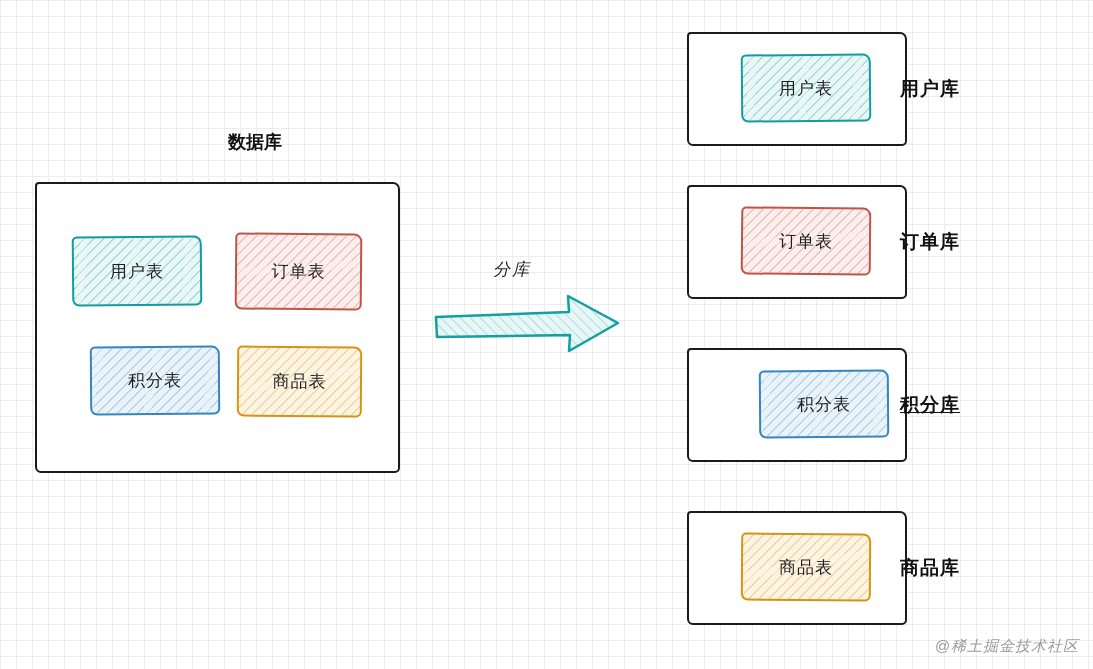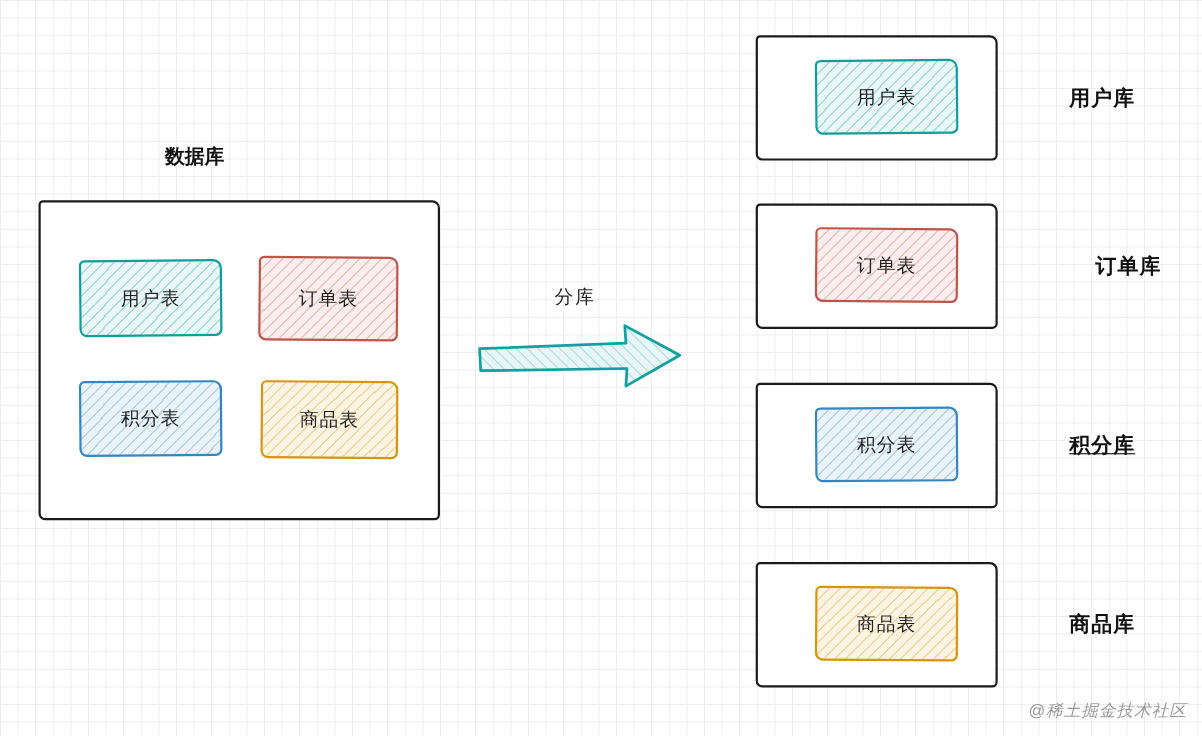--- a/index.html
+++ b/index.html
@@ -40,51 +40,52 @@
   }
   .tbl.red{
     border-color:#bf5449;
     background:repeating-linear-gradient(135deg, rgba(191,84,73,.28) 0 1.3px, transparent 1.3px 7px), #fceeec;
     transform:rotate(0.5deg);
   }
   .tbl.blue{
     border-color:#3585c0;
     background:repeating-linear-gradient(135deg, rgba(53,133,192,.28) 0 1.3px, transparent 1.3px 7px), #eaf3fa;
     transform:rotate(-0.4deg);
+    margin-left:18px;
   }
   .tbl.orange{
     border-color:#d79410;
     background:repeating-linear-gradient(135deg, rgba(215,148,16,.30) 0 1.3px, transparent 1.3px 7px), #fdf4e3;
     transform:rotate(0.4deg);
     text-align:right;
   }
 
   
   .src-title{
     position:absolute;left:150px;top:130px;width:132px;
-    text-align:left;font-size:18px;font-weight:bold;color:#111;
+    text-align:right;font-size:18px;font-weight:bold;color:#111;
   }
   .src-box{left:35px;top:182px;width:361px;height:287px;}
   .src-tbl-user  {left:35px;  top:52px;  width:130px;height:70px;}
   .src-tbl-order {left:198px; top:49px;  width:127px;height:77px;}
   .src-tbl-score {left:35px;  top:162px; width:130px;height:69px;}
   .src-tbl-goods {left:200px; top:162px; width:125px;height:71px;}
 
   
   .arrow-label{
     position:absolute;left:493px;top:258px;width:60px;
-    text-align:center;font-size:17px;color:#1f1f1f;letter-spacing:2px;
+    font-size:17px;color:#1f1f1f;letter-spacing:2px;font-style:italic;
   }
   .arrow-svg{position:absolute;left:432px;top:290px;}
 
   
   .tgt-box{left:687px;width:216px;height:110px;}
   .tgt-box .tbl{left:52px;top:20px;width:130px;height:68px;}
   .db-label{
-    position:absolute;left:972px;width:100px;height:24px;
+    position:absolute;left:900px;width:100px;height:24px;
     font-size:19px;font-weight:bold;color:#111;letter-spacing:1px;
   }
 
   
   .watermark{
     position:absolute;right:14px;bottom:13px;
     font-size:15px;color:#9a9a9a;letter-spacing:1px;font-style:italic;
   }
 </style>
 </head>
@@ -126,21 +127,21 @@
       <span>用户表</span>
     </div>
   </div>
   <div class="db-label" style="top:76px;">用户库</div>
 
   <div class="outline-box tgt-box" style="top:185px;">
     <div class="tbl red">
       <span>订单表</span>
     </div>
   </div>
-  <div class="db-label" style="top:229px;margin-left:24px;">订单库</div>
+  <div class="db-label" style="top:229px;">订单库</div>
 
   <div class="outline-box tgt-box" style="top:348px;">
     <div class="tbl blue">
       <span>积分表</span>
     </div>
   </div>
   <div class="db-label" style="top:392px;text-decoration:underline;">积分库</div>
 
   <div class="outline-box tgt-box" style="top:511px;">
     <div class="tbl orange">

